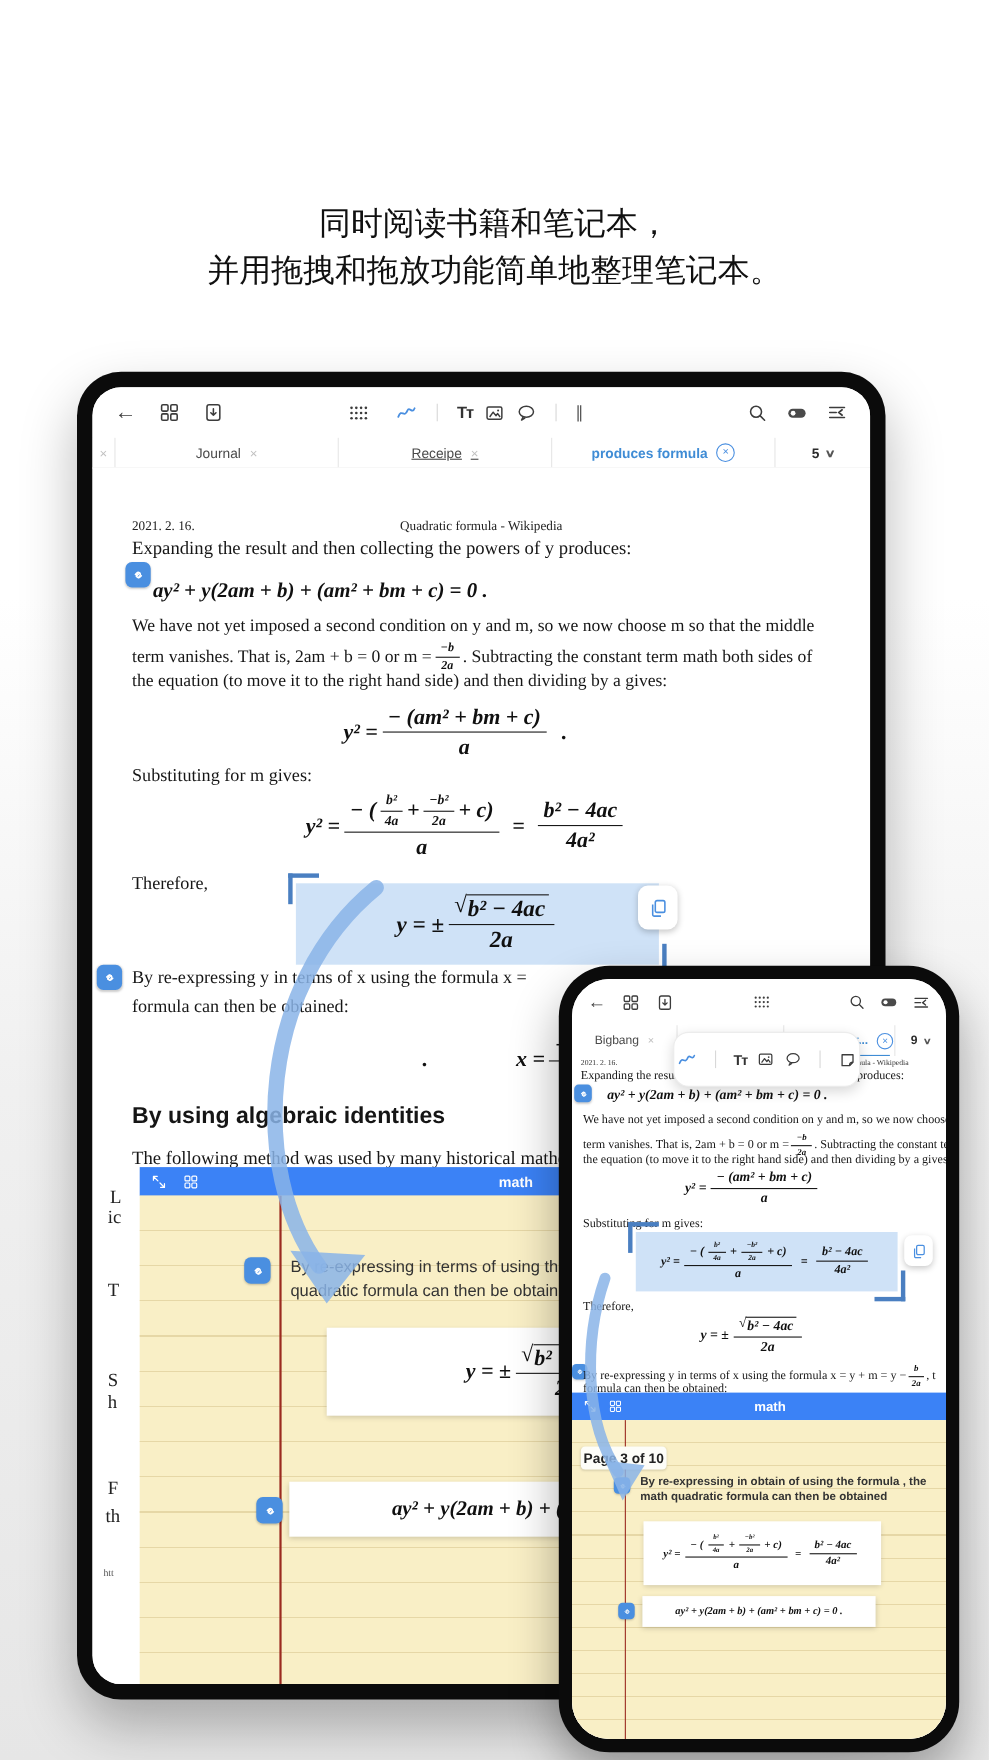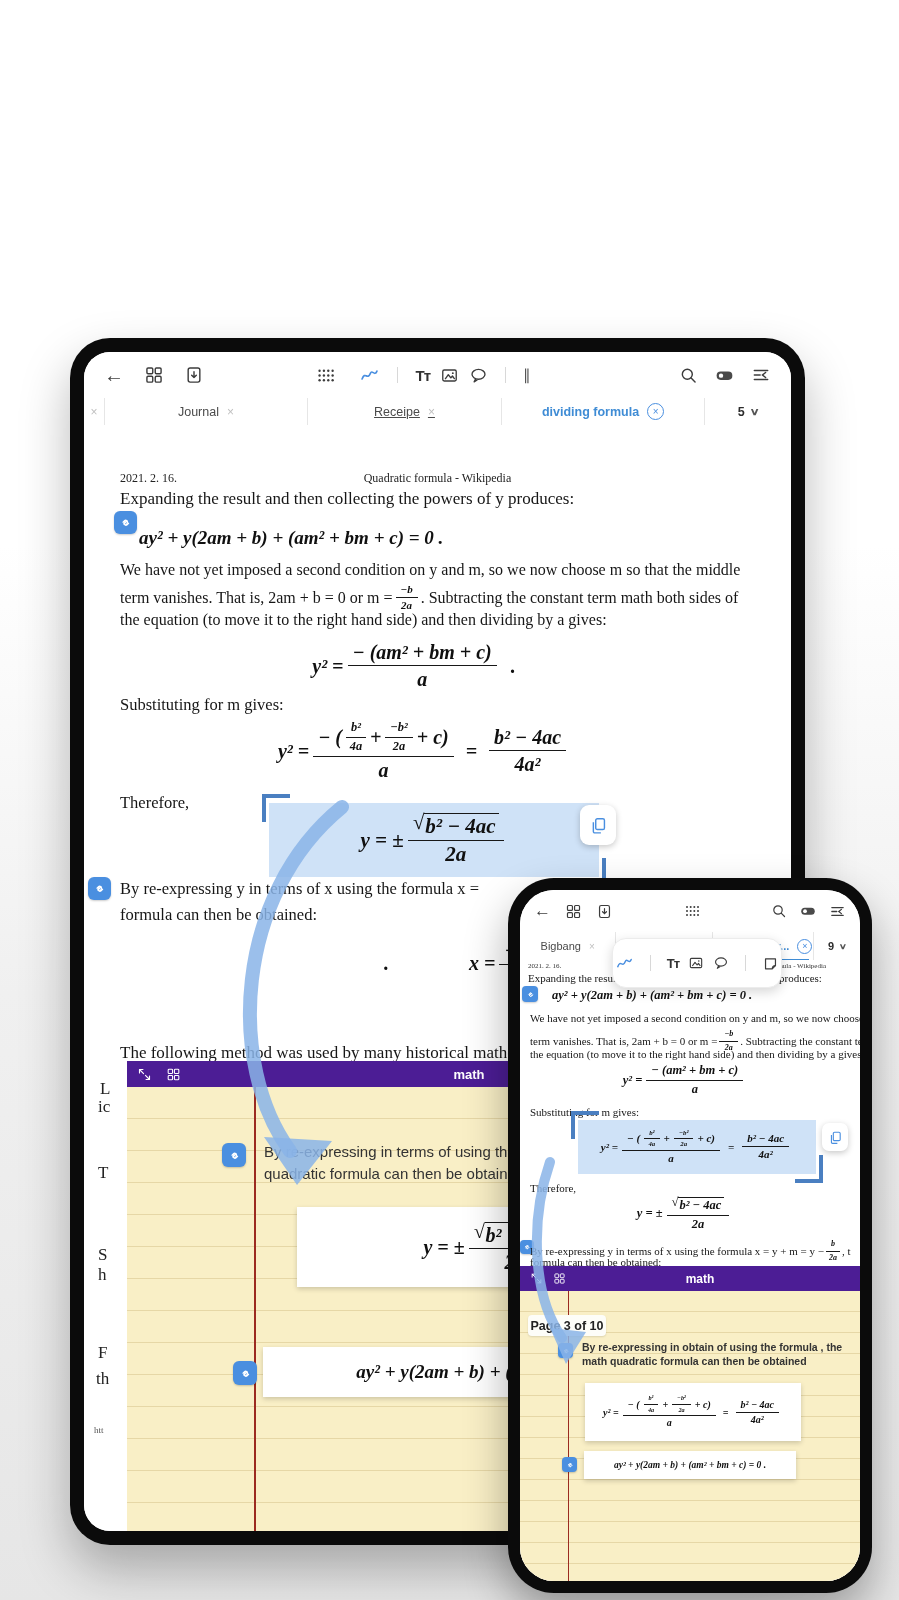--- a/index.html
+++ b/index.html
@@ -42,21 +42,21 @@
   .frac{display:inline-flex;flex-direction:column;align-items:center;vertical-align:middle;margin:0 4px;}
   .frac .fn{display:flex;align-items:center;justify-content:center;gap:2px;border-bottom:1.6px solid #181818;padding:0 5px 2px;line-height:1.1;}
   .frac .fd{line-height:1.2;padding-top:1px;}
   .frac.small{font-size:.62em;margin:0 2px;}
   .sqrt{display:inline-flex;align-items:flex-start;}
   .sqrt .rs{font-style:italic;line-height:1;}
   .sqrt .rc{border-top:1.6px solid #181818;padding:1px 3px 0 1px;margin-top:1px;}
   
   .chip{position:absolute;background:#4a8fe0;border-radius:6px;display:flex;align-items:center;justify-content:center;color:#fff;box-shadow:0 1px 2px rgba(0,0,0,.2);}
   
-  .mp-head{position:absolute;background:#4c1d95;color:#fff;display:flex;align-items:center;}
+  .mp-head{position:absolute;background:#3b82f6;color:#fff;display:flex;align-items:center;}
   .mp-title{position:absolute;left:0;right:0;text-align:center;font-weight:700;font-size:13px;color:#fff;}
   .paper{position:absolute;background-color:#f9efc6;
     background-image:repeating-linear-gradient(to bottom,transparent 0,transparent 31px,#e6d7a6 31px,#e6d7a6 32px);}
   .paper.phone-lines{background-image:repeating-linear-gradient(to bottom,transparent 0,transparent 20px,#e6d7a6 20px,#e6d7a6 21px);}
   .redline{position:absolute;top:0;bottom:0;width:1.6px;background:#9b2a20;}
   .card{position:absolute;background:#fff;box-shadow:0 2px 5px rgba(0,0,0,.18);display:flex;align-items:center;justify-content:center;}
   .note{font-size:15px;color:#333;}
   .badge{position:absolute;background:#fdfdf8;border-radius:4px;box-shadow:0 1px 2px rgba(0,0,0,.12);font-size:12.5px;font-weight:700;color:#222;display:flex;align-items:center;justify-content:center;}
   
   .pill{position:absolute;background:#fff;border:1px solid #ececec;border-radius:14px;box-shadow:0 4px 12px rgba(0,0,0,.16);display:flex;align-items:center;justify-content:center;color:#3c3c3c;z-index:6;}
@@ -152,20 +152,22 @@
           <path d="M8 11.5 10 9.5a3.1 3.1 0 0 1 4.4 4.4l-2 2"></path>
           <path d="M16 12.5l-2 2a3.1 3.1 0 0 1-4.4-4.4l2-2" transform="translate(1.6 2.2) scale(0.001)"></path>
           <path d="M13.5 16.5 11.6 18.4a3.1 3.1 0 0 1-4.4-4.4l1.9-1.9" transform="translate(3.4 -3.2)"></path>
         </g>
       </symbol>
   </defs>
 </svg>
 
 <div class="stage">
 
+  <div class="hero-sub" style="top:184px;">同时阅读书籍和笔记本，</div>
+  <div class="hero-sub" style="top:226px;">并用拖拽和拖放功能简单地整理笔记本。</div>
 
   <div class="tablet">
     <div class="tablet-screen">
 
       <div class="tbar" style="height:46px;padding:0 20px;">
         <div class="grp" style="gap:20px;">
           <span class="backg">←</span>
           <svg class="ic" width="20" height="20">
               <use href="#i-grid"></use>
             </svg>
@@ -210,21 +212,21 @@
           </div>
         <div class="tab" style="flex:1.15;">
           <span>Journal</span>
           <span class="x">×</span>
         </div>
         <div class="tab" style="flex:1.1;text-decoration:underline;">
           <span>Receipe</span>
           <span class="x">×</span>
         </div>
         <div class="tab active" style="flex:1.15;">
-          <span>dividing formula</span>
+          <span>produces formula</span>
           <span class="circlex">×</span>
         </div>
         <div class="tab pagecount" style="width:86px;border-right:none;">
           <span>5</span>
           <span class="chev">∨</span>
         </div>
       </div>
 
       <div style="position:absolute;left:0;right:0;top:73px;bottom:0;background:#fff;">
 
@@ -323,20 +325,21 @@
           <span>x =</span>
           <span class="frac">
               <span class="fn" style="border-bottom-width:1.8px;"><span>−b ±</span>&nbsp;<span class="sqrt">
                   <span class="rs">√</span>
                   <span class="rc">b² − 4ac</span>
                 </span></span>
               <span class="fd">2a</span>
             </span>
         </div>
 
+        <div class="t" style="left:36px;top:578px;font-size:21px;font-weight:700;color:#151515;">By using algebraic identities</div>
         <div class="t serif" style="left:36px;top:618px;font-size:17px;">The following method was used by many historical mathema</div>
 
         <div class="t edge-letter" style="left:16px;top:654px;font-size:17px;">L</div>
         <div class="t edge-letter" style="left:14px;top:672px;font-size:17px;">ic</div>
         <div class="t edge-letter" style="left:14px;top:738px;font-size:17px;">T</div>
         <div class="t edge-letter" style="left:14px;top:820px;font-size:17px;">S</div>
         <div class="t edge-letter" style="left:14px;top:840px;font-size:17px;">h</div>
         <div class="t edge-letter" style="left:14px;top:918px;font-size:17px;">F</div>
         <div class="t edge-letter" style="left:12px;top:944px;font-size:17px;">th</div>
         <div class="t edge-letter" style="left:10px;top:1000px;font-size:9px;color:#555;">htt</div>

